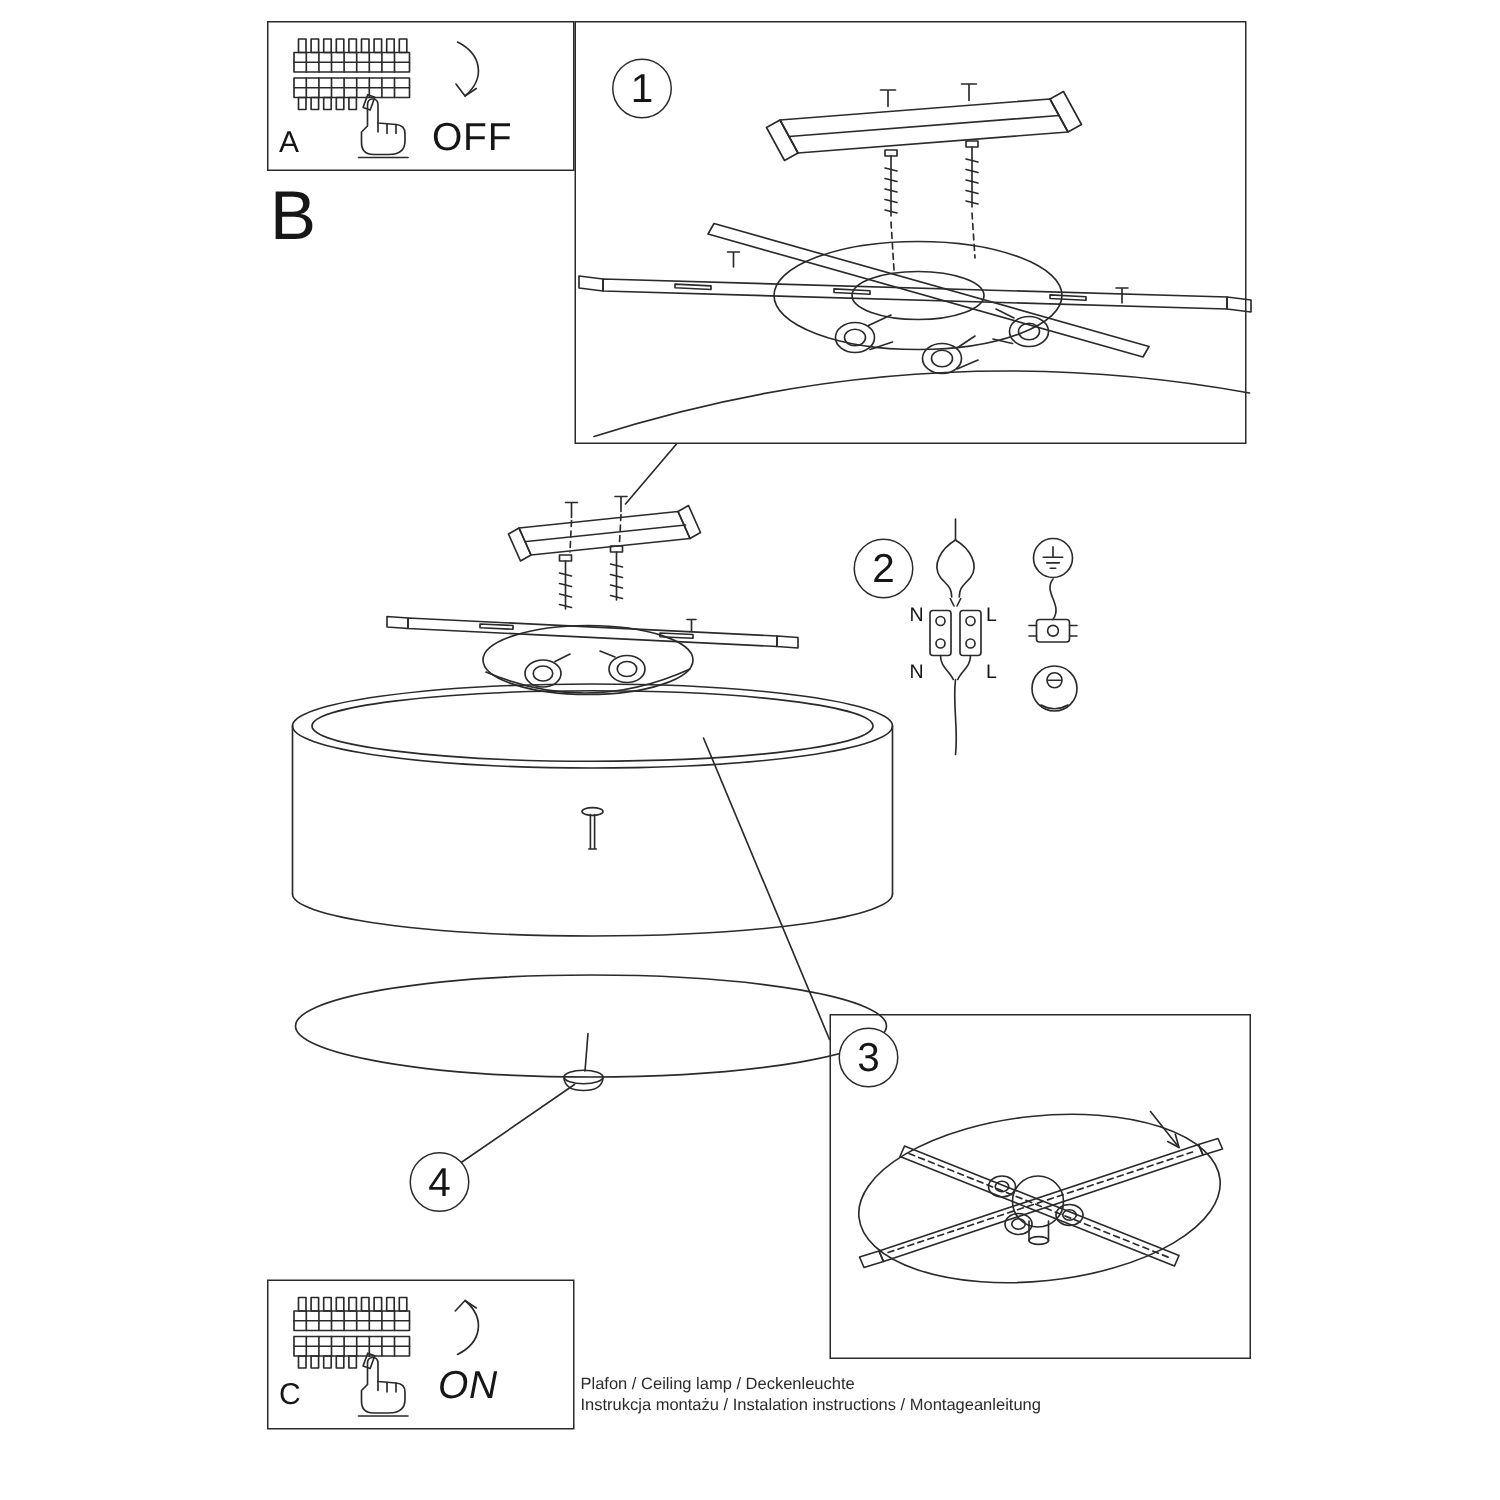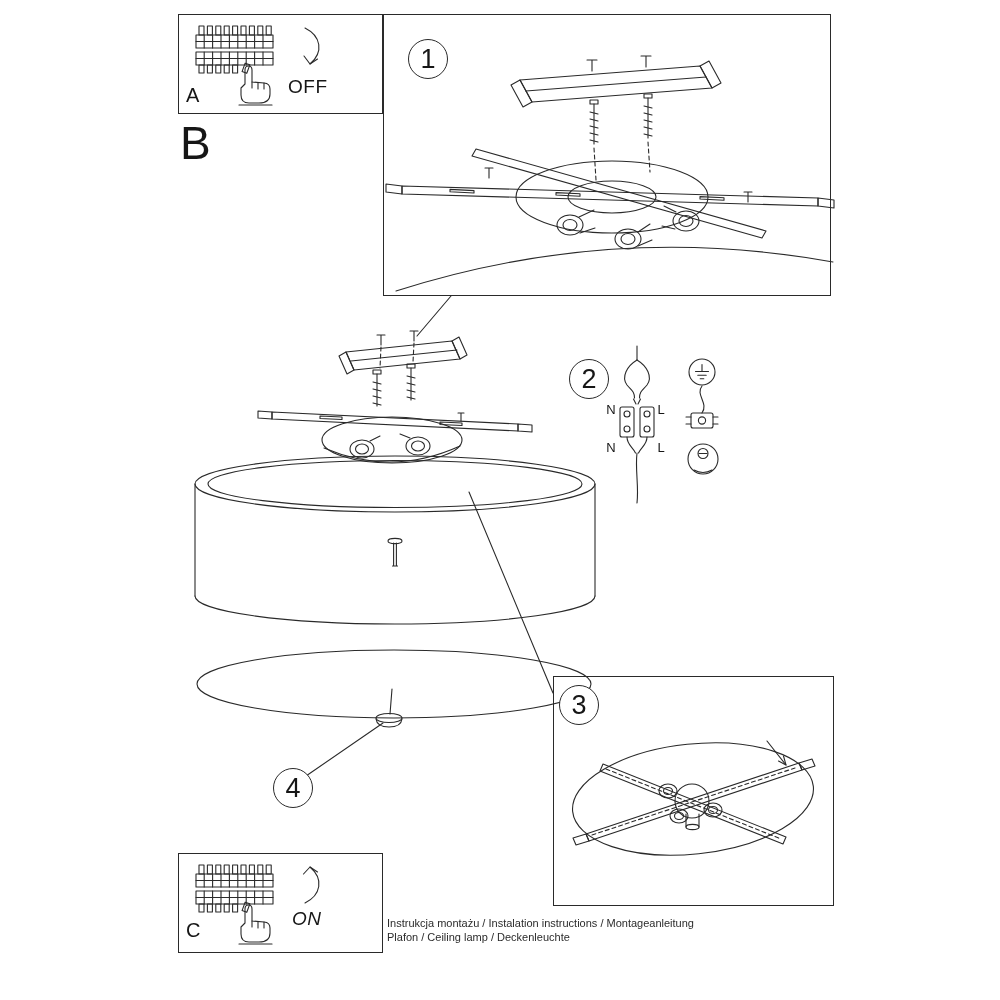--- a/index.html
+++ b/index.html
@@ -8,21 +8,21 @@
     font-family:"Liberation Sans","DejaVu Sans",sans-serif;color:#161616;
     overflow:hidden;margin:0 auto;
   }
   .box{position:absolute;border:1.3px solid #2a2a2a;background:transparent;box-sizing:border-box;}
   .badge{
     position:absolute;width:38px;height:38px;border:1.8px solid #2a2a2a;border-radius:50%;
     display:flex;align-items:center;justify-content:center;font-size:27px;color:#161616;background:#fff;
   }
   .lbl{position:absolute;white-space:nowrap;}
   .lbl-letter{font-size:20px;}
-  .lbl-state{font-size:19px;letter-spacing:.5px;}
+  .lbl-state{font-size:26px;letter-spacing:.5px;}
   .lbl-section{font-size:46px;}
   .lbl-wire{font-size:13px;width:14px;text-align:center;}
   .footer{position:absolute;left:387px;top:917px;font-size:11px;line-height:13.5px;color:#2b2b2b;}
   svg.art{position:absolute;left:0;top:0;}
   svg.art *{vector-effect:non-scaling-stroke;}
   .ink{stroke:#2a2a2a;stroke-width:1.1;fill:none;stroke-linecap:round;stroke-linejoin:round;}
   .sd{stroke-dasharray:4 3;}
 </style>
 </head>
 <body>
@@ -263,17 +263,17 @@
   <div class="lbl lbl-section" style="left:180px;top:116px;">B</div>
   <div class="lbl lbl-letter" style="left:186px;top:919px;">C</div>
   <div class="lbl lbl-state" style="left:292px;top:908px;font-style:italic;">ON</div>
 
   <div class="lbl lbl-wire" style="left:604px;top:402px;">N</div>
   <div class="lbl lbl-wire" style="left:654px;top:402px;">L</div>
   <div class="lbl lbl-wire" style="left:604px;top:440px;">N</div>
   <div class="lbl lbl-wire" style="left:654px;top:440px;">L</div>
 
   <div class="footer">
+    <div>Plafon / Ceiling lamp / Deckenleuchte</div>
     <div>Instrukcja montażu / Instalation instructions / Montageanleitung</div>
-    <div>Plafon / Ceiling lamp / Deckenleuchte</div>
   </div>
 
 </div>
 
 </body></html>

